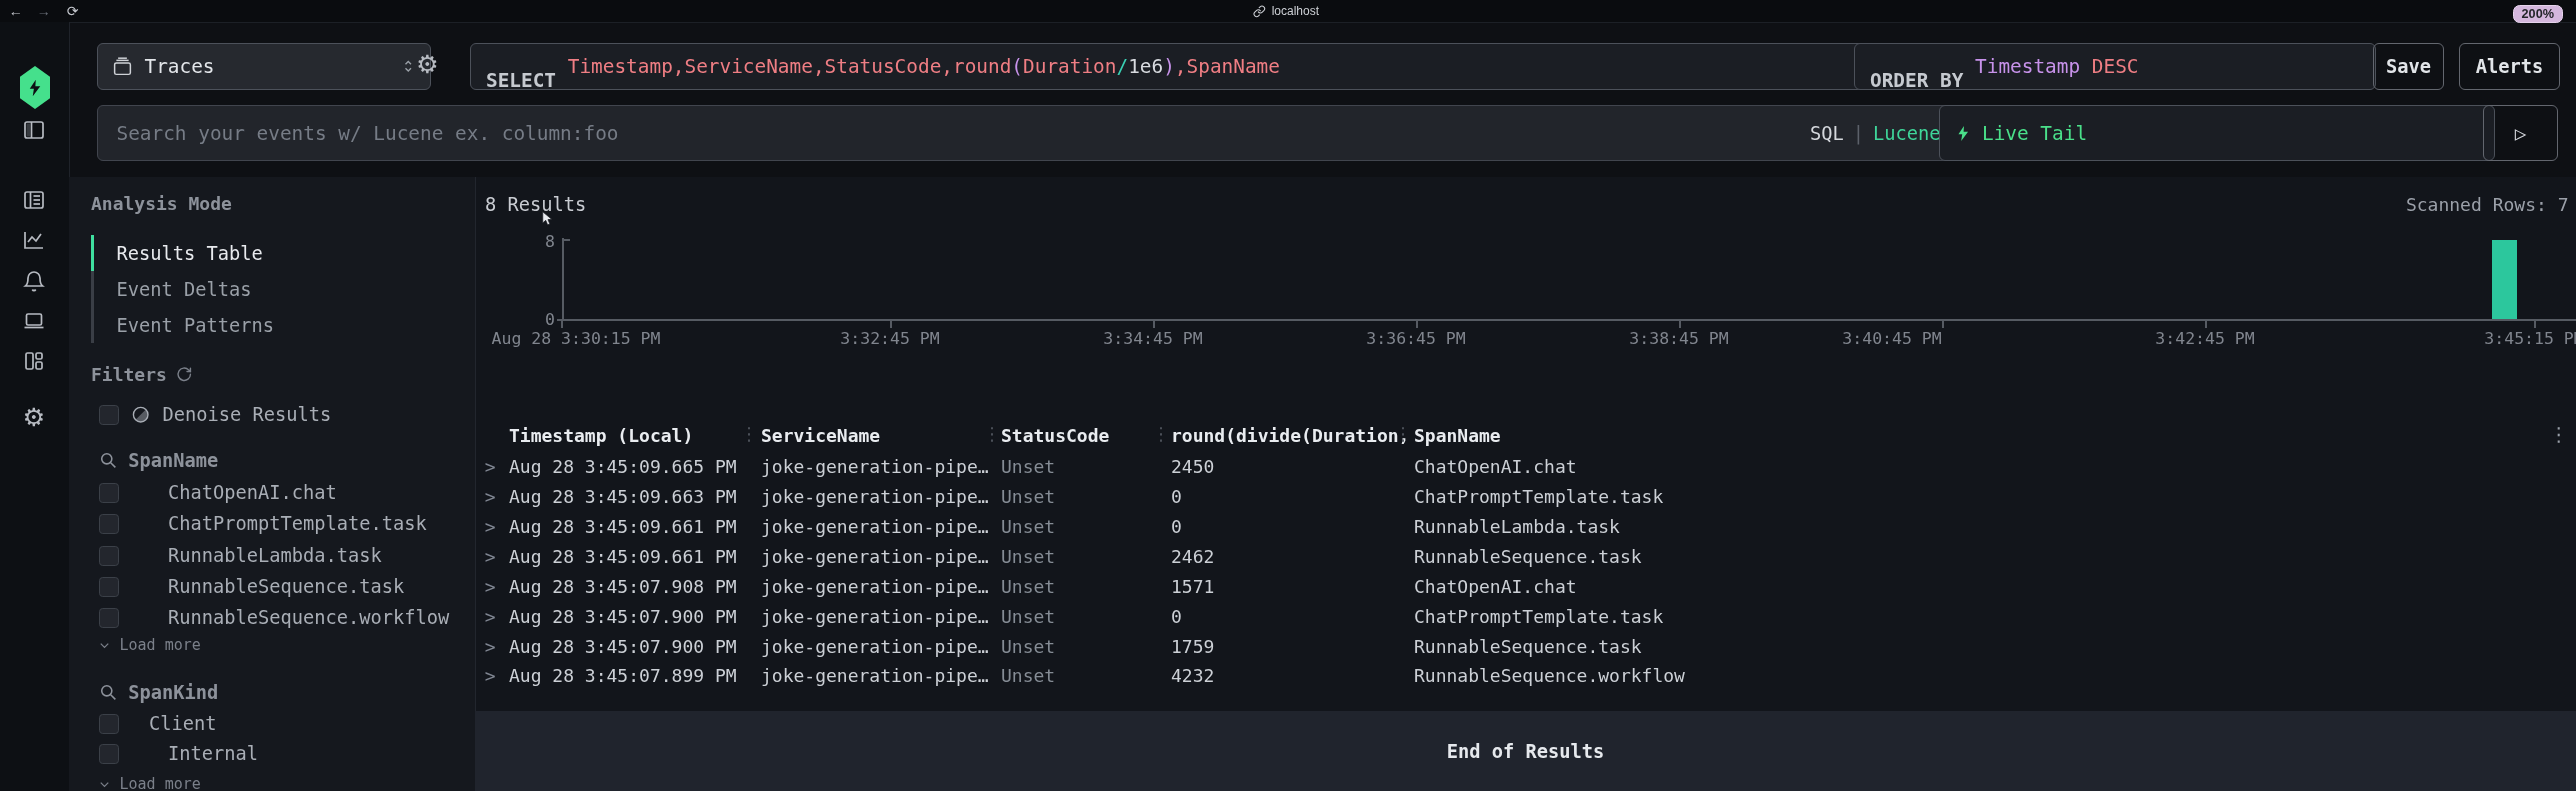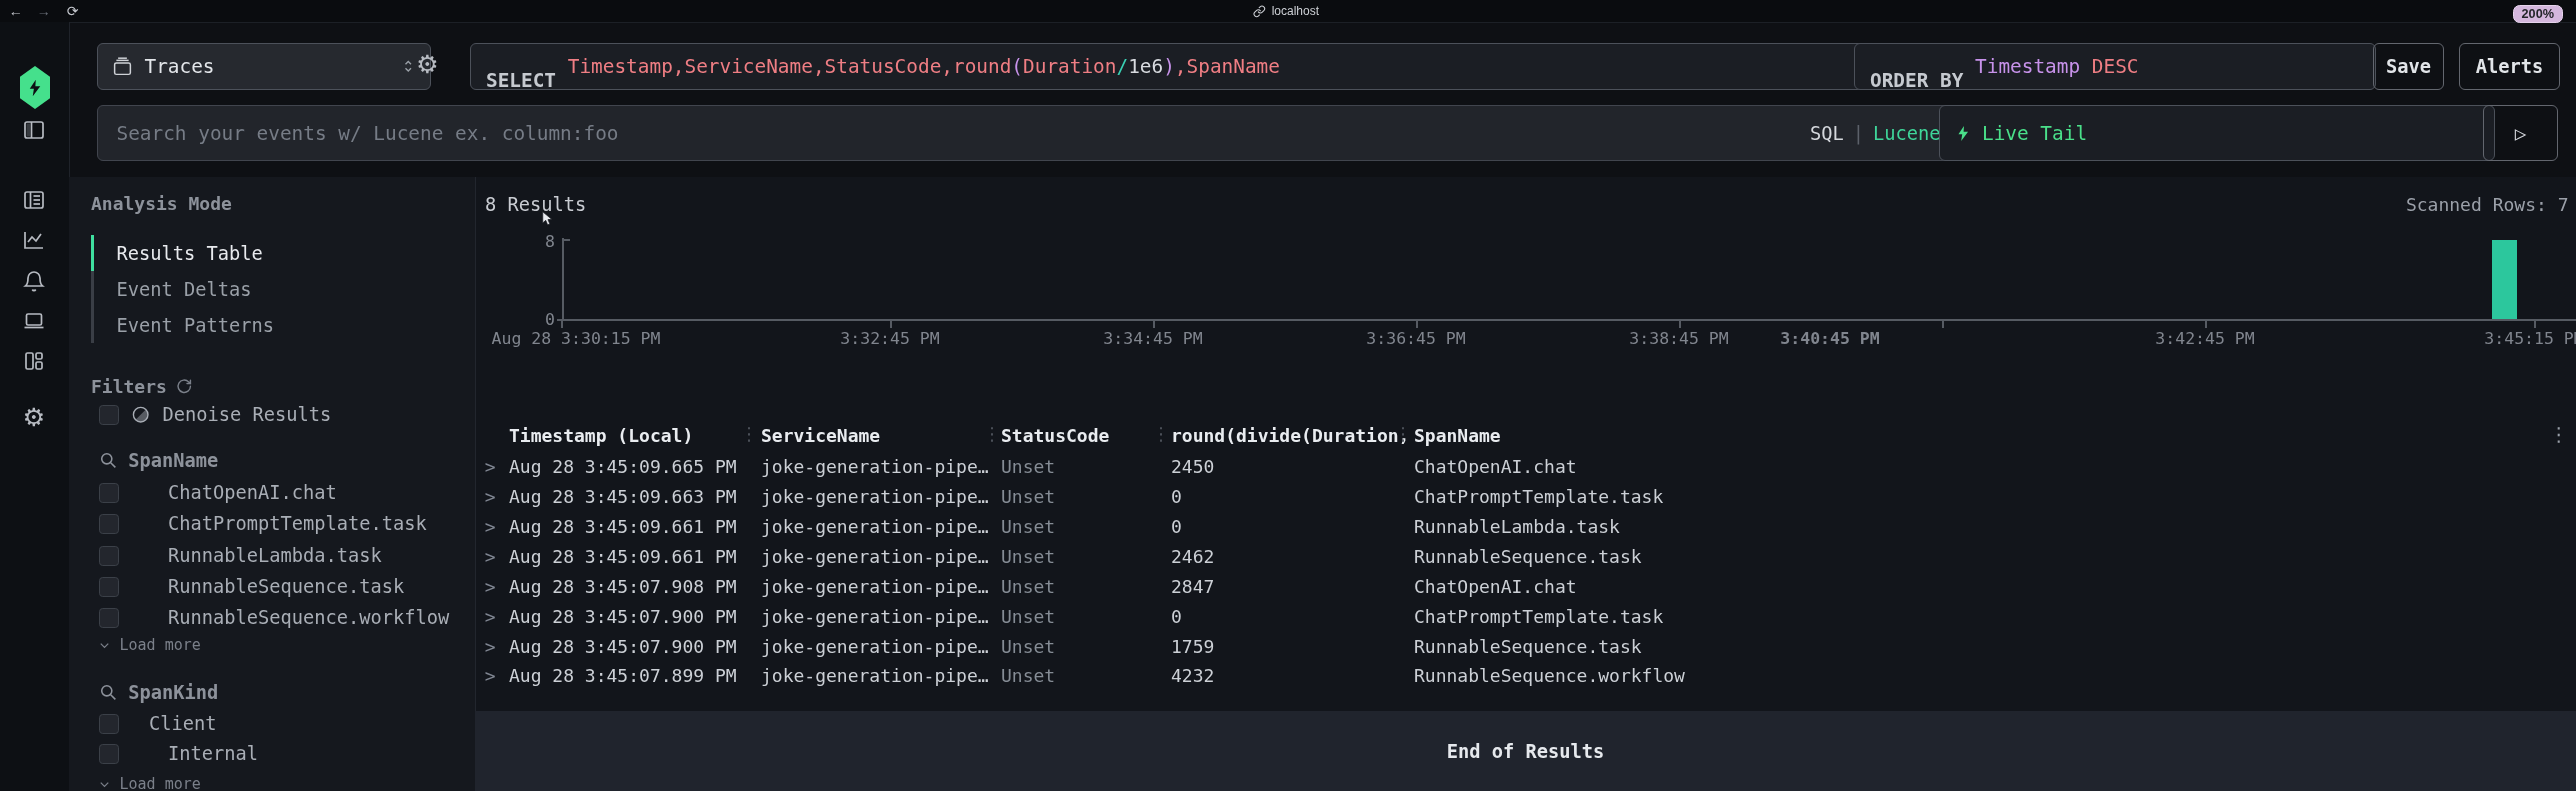--- a/index.html
+++ b/index.html
@@ -199,21 +199,21 @@
 
   <div class="abs filterpanel"></div>
 
   <div class="abs sectionlabel" style="left:91px;top:193px;">Analysis Mode</div>
   <div class="abs navlist" style="left:91px;">
     <div class="navitem active">Results Table</div>
     <div class="navitem">Event Deltas</div>
     <div class="navitem">Event Patterns</div>
   </div>
 
-  <div class="abs sectionlabel" style="left:91px;top:364px;margin-top:12px;">
+  <div class="abs sectionlabel" style="left:91px;top:364px;">
     <span>Filters</span>
     <span>
       <svg width="16.5" height="16.5" viewBox="0 0 24 24" fill="none" stroke="#7b808a" stroke-width="2" stroke-linecap="round">
         <path d="M21 12a9 9 0 1 1-2.64-6.36L21 8"></path>
           <path d="M21 3v5h-5"></path>
       </svg>
     </span>
   </div>
 
   <div class="abs filterrow" style="left:99px;top:404px;gap:12px;">
@@ -318,21 +318,21 @@
     <div class="abs axis" style="left:1679px;top:321px;width:1.5px;height:6.7px;"></div>
     <div class="abs axis" style="left:1942px;top:321px;width:1.5px;height:6.7px;"></div>
     <div class="abs axis" style="left:2205px;top:321px;width:1.5px;height:6.7px;"></div>
     <div class="abs axis" style="left:2534px;top:321px;width:1.5px;height:6.7px;"></div>
 
     <div class="abs ticklabel" style="left:576px;">Aug 28 3:30:15 PM</div>
     <div class="abs ticklabel" style="left:890px;">3:32:45 PM</div>
     <div class="abs ticklabel" style="left:1153px;">3:34:45 PM</div>
     <div class="abs ticklabel" style="left:1416px;">3:36:45 PM</div>
     <div class="abs ticklabel" style="left:1679px;">3:38:45 PM</div>
-    <div class="abs ticklabel" style="left:1830px;font-weight:bold;">3:40:45 PM</div>
+    <div class="abs ticklabel" style="left:1892px;">3:40:45 PM</div>
     <div class="abs ticklabel" style="left:2205px;">3:42:45 PM</div>
     <div class="abs ticklabel" style="left:2534px;">3:45:15 PM</div>
   </div>
 
   <div class="abs th" style="left:509px;">Timestamp (Local)</div>
   <div class="abs resize" style="left:740px;">⋮</div>
   <div class="abs th" style="left:761px;">ServiceName</div>
   <div class="abs resize" style="left:983px;">⋮</div>
   <div class="abs th" style="left:1001px;">StatusCode</div>
   <div class="abs resize" style="left:1152px;">⋮</div>
@@ -371,21 +371,21 @@
     <span class="cell" style="left:286px;">joke-generation-pipe…</span>
     <span class="cell dim" style="left:526px;">Unset</span>
     <span class="cell" style="left:696px;">2462</span>
     <span class="cell" style="left:939px;">RunnableSequence.task</span>
   </div>
   <div class="row" style="top:571px;">
     <span class="cell chev" style="left:9.7px;">&gt;</span>
     <span class="cell" style="left:34px;">Aug 28 3:45:07.908 PM</span>
     <span class="cell" style="left:286px;">joke-generation-pipe…</span>
     <span class="cell dim" style="left:526px;">Unset</span>
-    <span class="cell" style="left:696px;">2847</span>
+    <span class="cell" style="left:696px;">1571</span>
     <span class="cell" style="left:939px;">ChatOpenAI.chat</span>
   </div>
   <div class="row" style="top:601px;">
     <span class="cell chev" style="left:9.7px;">&gt;</span>
     <span class="cell" style="left:34px;">Aug 28 3:45:07.900 PM</span>
     <span class="cell" style="left:286px;">joke-generation-pipe…</span>
     <span class="cell dim" style="left:526px;">Unset</span>
     <span class="cell" style="left:696px;">0</span>
     <span class="cell" style="left:939px;">ChatPromptTemplate.task</span>
   </div>

